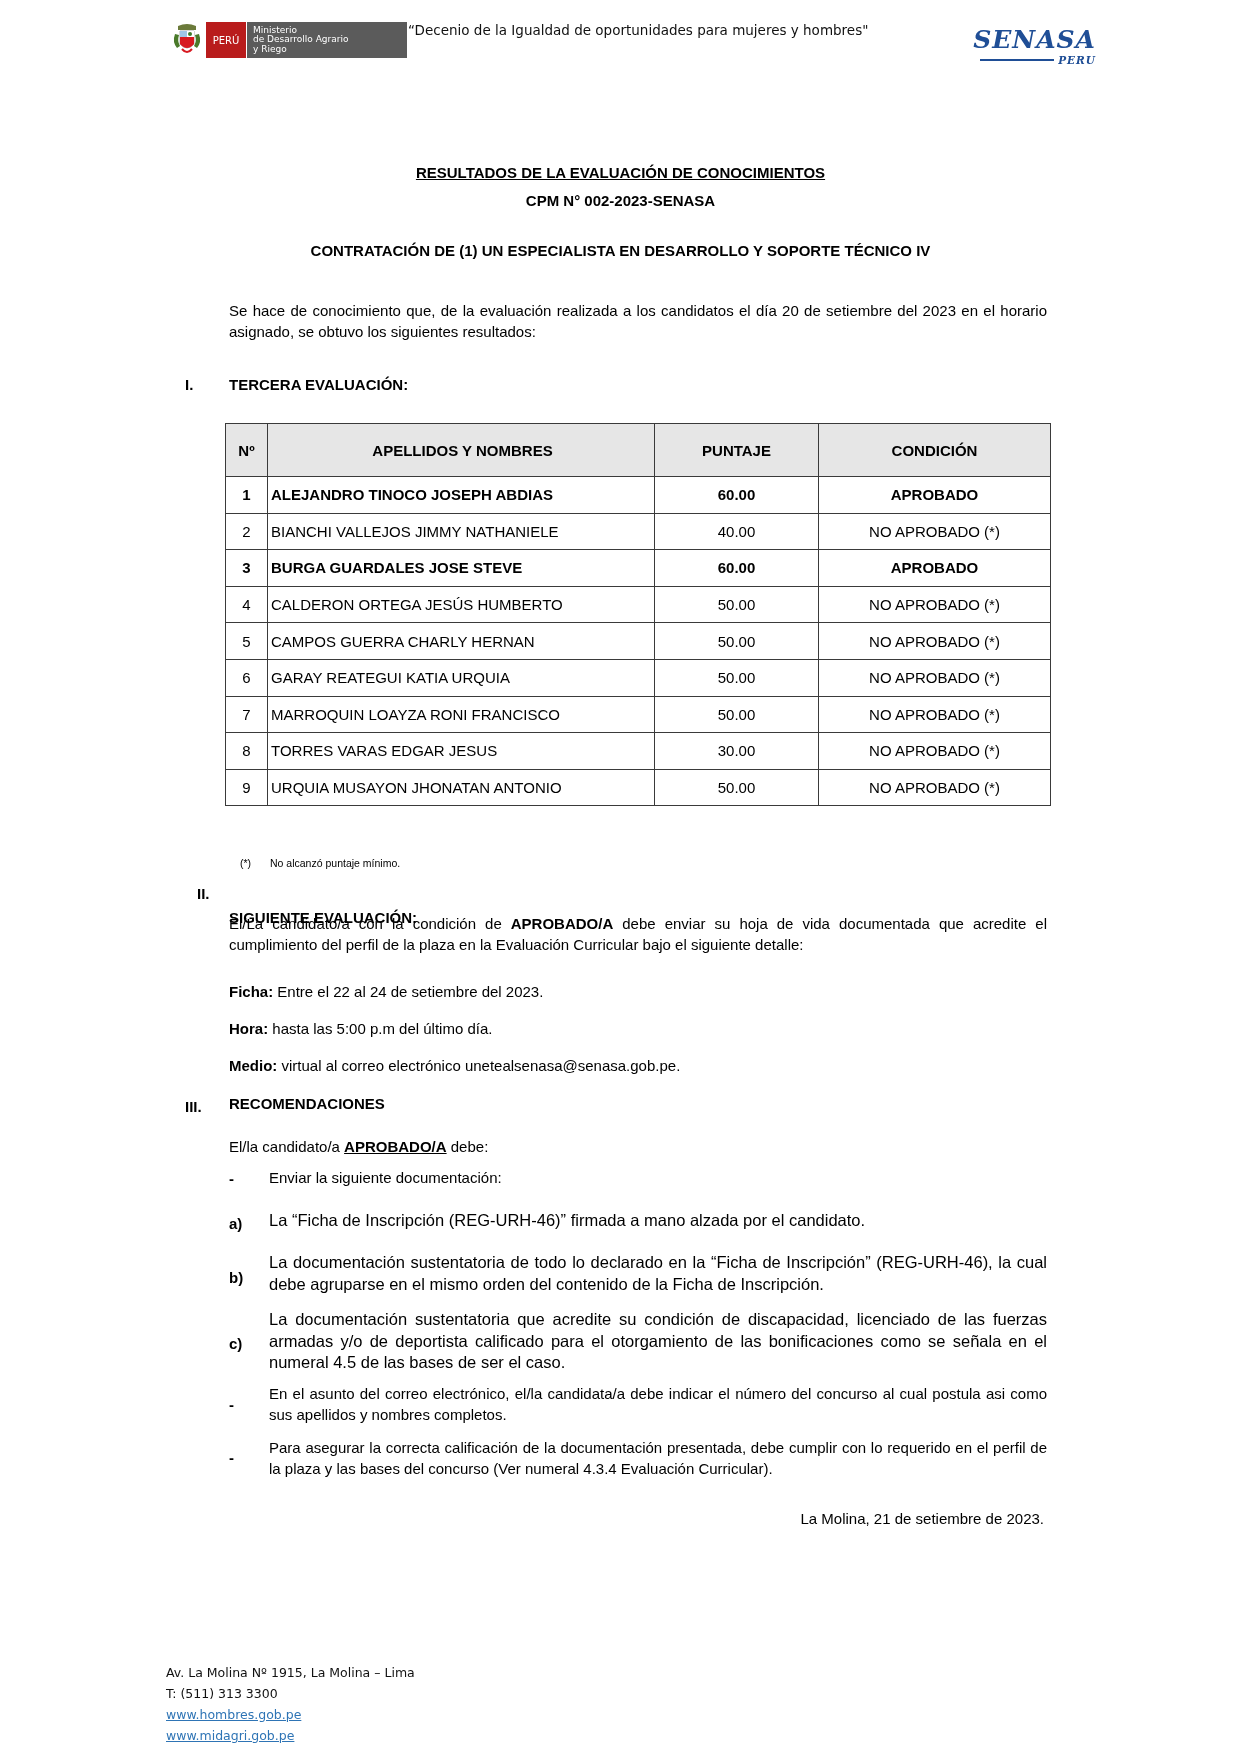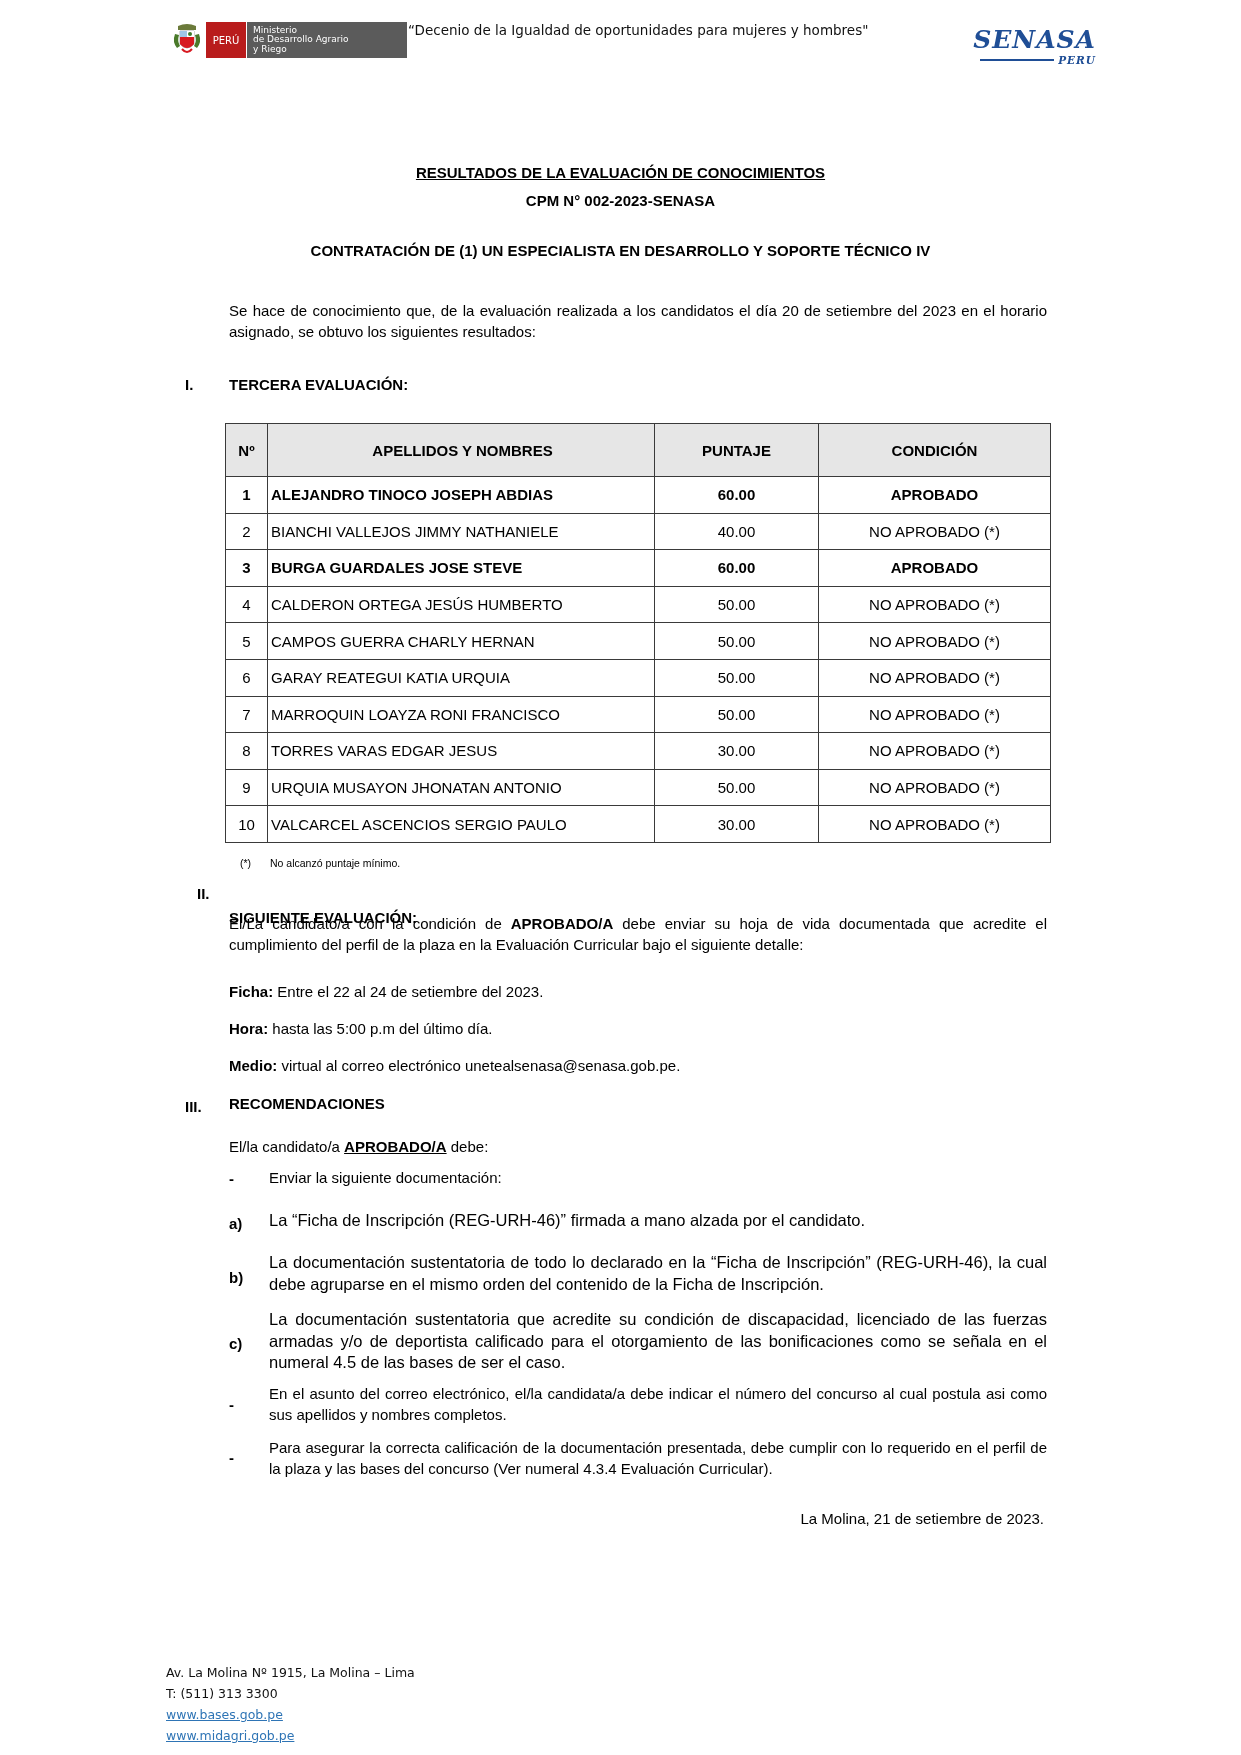--- a/index.html
+++ b/index.html
@@ -161,26 +161,20 @@
       <td class="c-name">TORRES VARAS EDGAR JESUS</td>
       <td class="c-score">30.00</td>
       <td class="c-cond">NO APROBADO (*)</td>
     </tr>
     <tr>
       <td class="c-no">9</td>
       <td class="c-name">URQUIA MUSAYON JHONATAN ANTONIO</td>
       <td class="c-score">50.00</td>
       <td class="c-cond">NO APROBADO (*)</td>
     </tr>
-    <tr>
-      <td class="c-no">10</td>
-      <td class="c-name">VALCARCEL ASCENCIOS SERGIO PAULO</td>
-      <td class="c-score">30.00</td>
-      <td class="c-cond">NO APROBADO (*)</td>
-    </tr>
   </tbody>
 </table>
 
 <div class="abs note">
   <span class="mark">(*)</span><span>No alcanzó puntaje mínimo.</span>
 </div>
 
 <div class="abs sec-num" style="left:197px; top:885px;">II.</div>
 <div class="abs sec-title" style="left:229px; top:885px;margin-top:24px;">SIGUIENTE EVALUACIÓN:</div>
 <div class="abs p" style="left:229px; top:913px; width:818px;">
@@ -218,15 +212,15 @@
 <div class="abs list-text" style="left:269px; top:1383px; width:778px;">En el asunto del correo electrónico, el/la candidata/a debe indicar el número del concurso al cual postula asi como sus apellidos y nombres completos.</div>
 
 <div class="abs list-marker bold" style="left:229px; top:1449px;">-</div>
 <div class="abs list-text" style="left:269px; top:1437px; width:778px;">Para asegurar la correcta calificación de la documentación presentada, debe cumplir con lo requerido en el perfil de la plaza y las bases del concurso (Ver numeral 4.3.4 Evaluación Curricular).</div>
 
 <div class="abs lbl" style="right:197px; top:1510px;">La Molina, 21 de setiembre de 2023.</div>
 
 <div class="abs footer">
   <div>Av. La Molina Nº 1915, La Molina – Lima</div>
   <div>T: (511) 313 3300</div>
-  <a>www.bases.gob.pe</a>
+  <a>www.hombres.gob.pe</a>
   <a>www.midagri.gob.pe</a>
 </div>
 
 </body></html>

